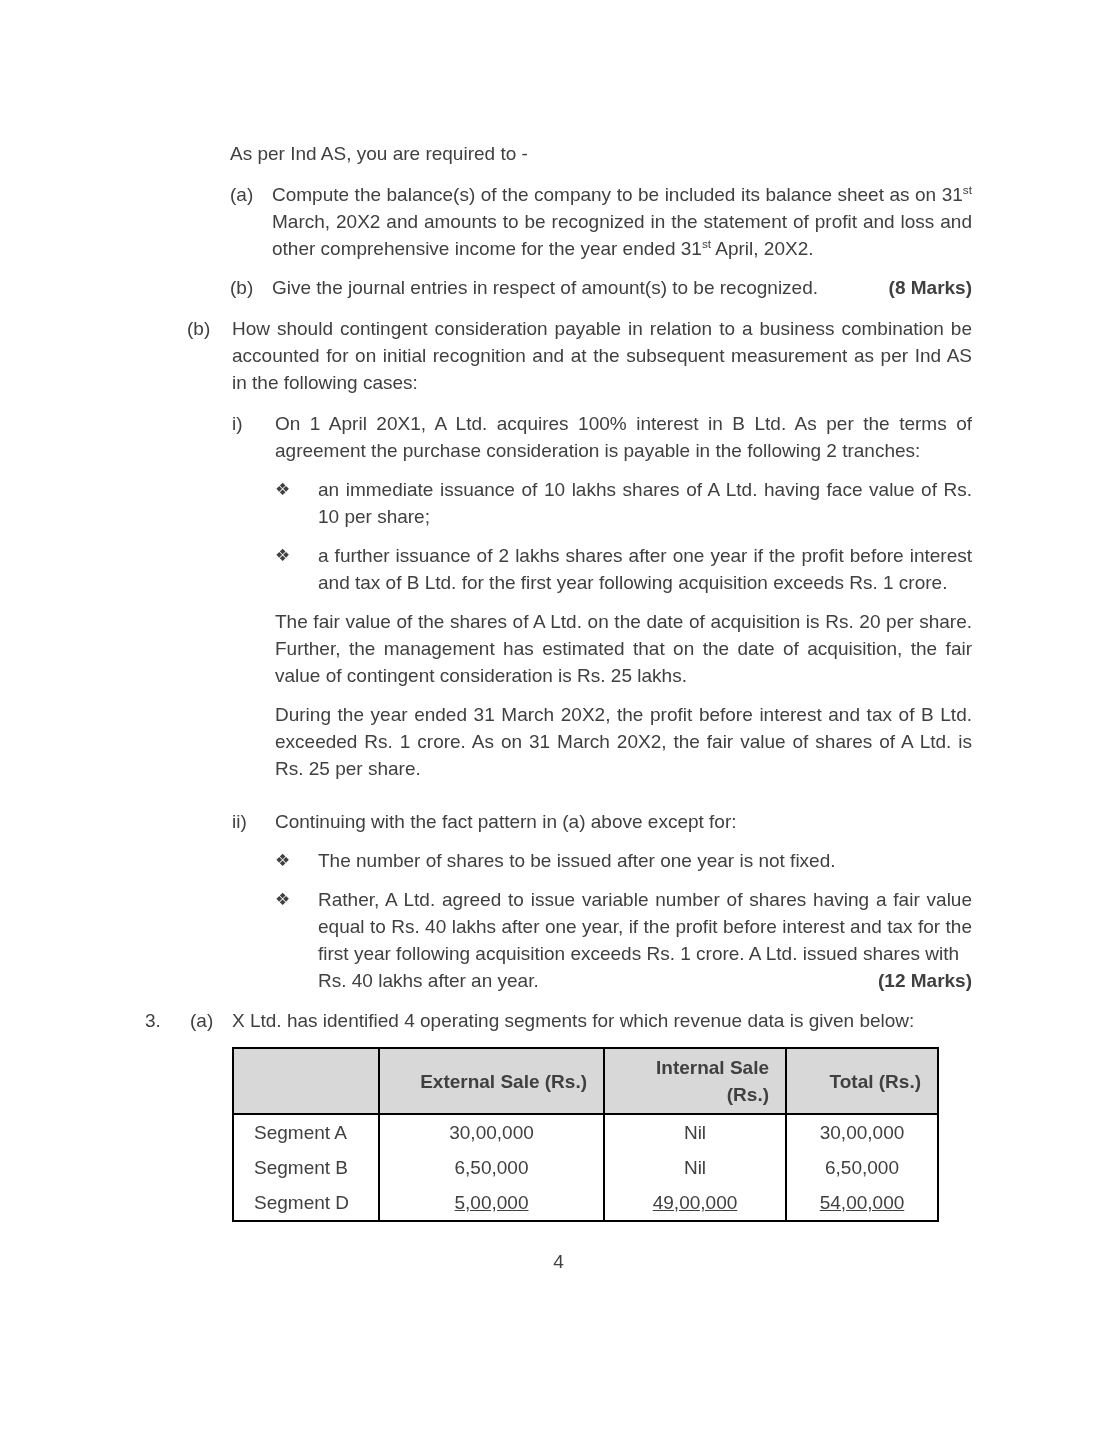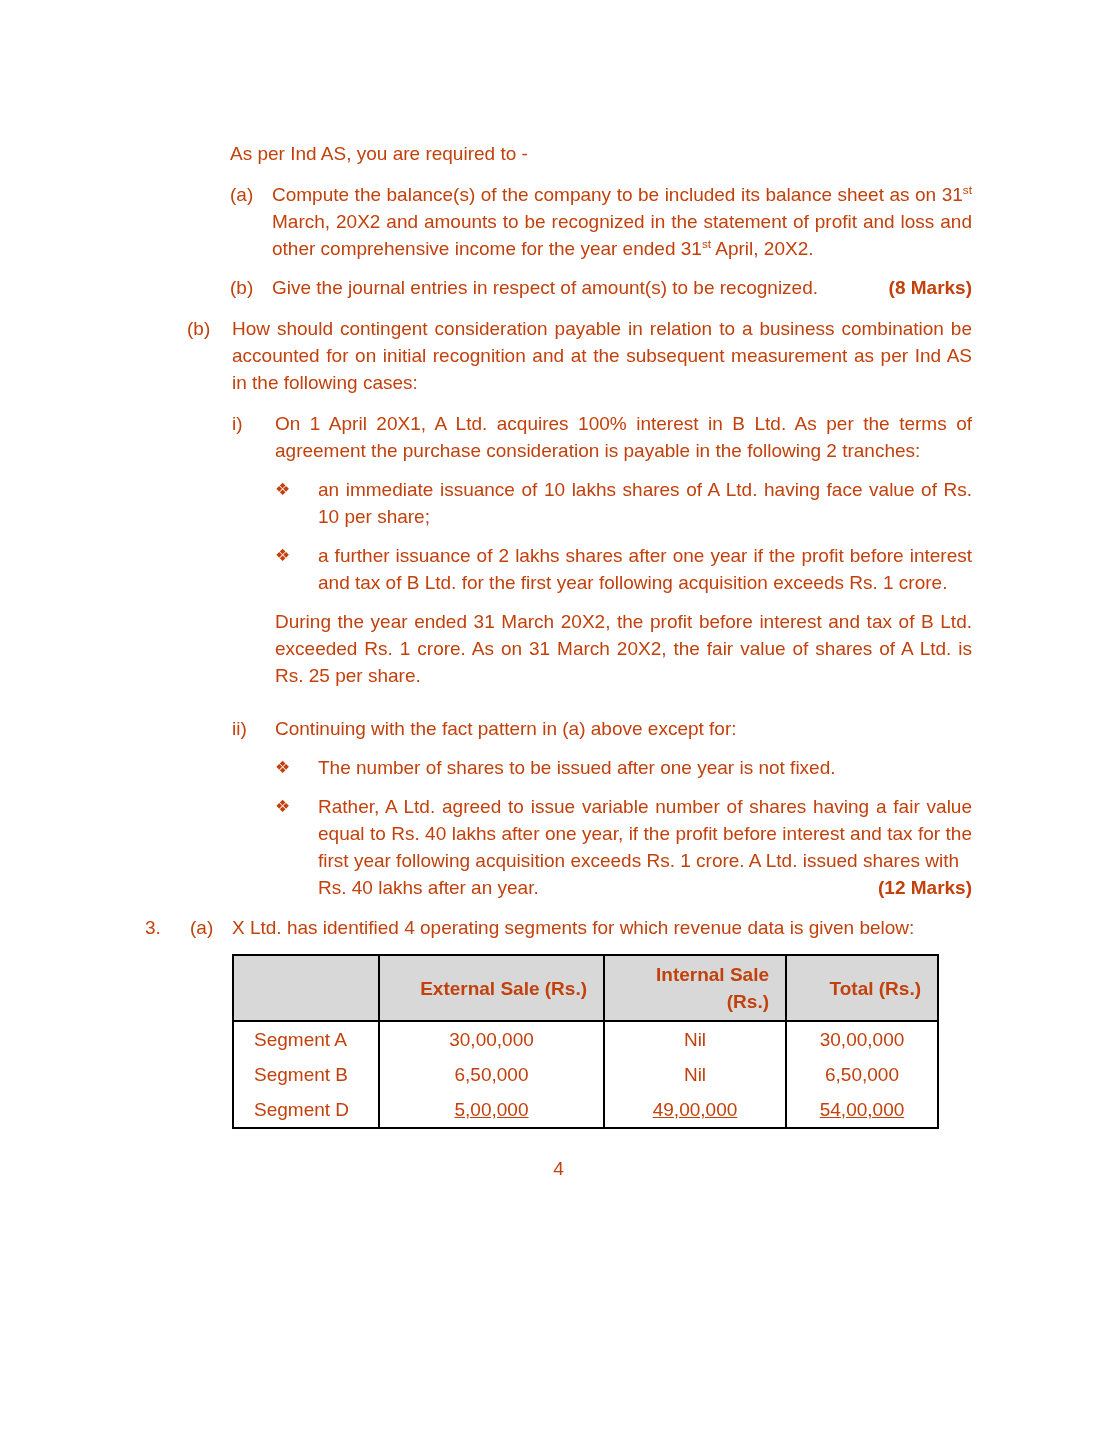--- a/index.html
+++ b/index.html
@@ -1,21 +1,21 @@
 <!DOCTYPE html>
 <html><head>
 <meta charset="utf-8">
 <style>
   html, body { margin: 0; padding: 0; background: #ffffff; }
   .page {
     position: relative;
     width: 1116px;
     height: 1296px;
     background: #ffffff;
-    color: #c2410c;
+    color: #404040;
     font-family: "Liberation Sans", "DejaVu Sans", sans-serif;
     font-size: 19px;
     line-height: 27px;
     box-sizing: border-box;
     padding: 140px 144px 0 145px;
     overflow: hidden;
   }
   .content { width: 827px; }
   p { margin: 0; }
   .just { text-align: justify; }
@@ -131,20 +131,21 @@
               </div>
             </div>
 
             <div class="li mb">
               <span class="li-label w43 bullet-marker">❖</span>
               <div class="li-body">
                 <p class="just">a further issuance of 2 lakhs shares after one year if the profit before interest and tax of B Ltd. for the first year following acquisition exceeds Rs. 1 crore.</p>
               </div>
             </div>
 
+            <p class="just mb">The fair value of the shares of A Ltd. on the date of acquisition is Rs. 20 per share. Further, the management has estimated that on the date of acquisition, the fair value of contingent consideration is Rs. 25 lakhs.</p>
             <p class="just mb2">During the year ended 31 March 20X2, the profit before interest and tax of B Ltd. exceeded Rs. 1 crore.  As on 31 March 20X2, the fair value of shares of A Ltd. is Rs. 25 per share.</p>
           </div>
         </div>
 
         <div class="li">
           <span class="li-label w43">ii)</span>
           <div class="li-body">
             <p class="just mb">Continuing with the fact pattern in (a) above except for:</p>
 
             <div class="li mb">

